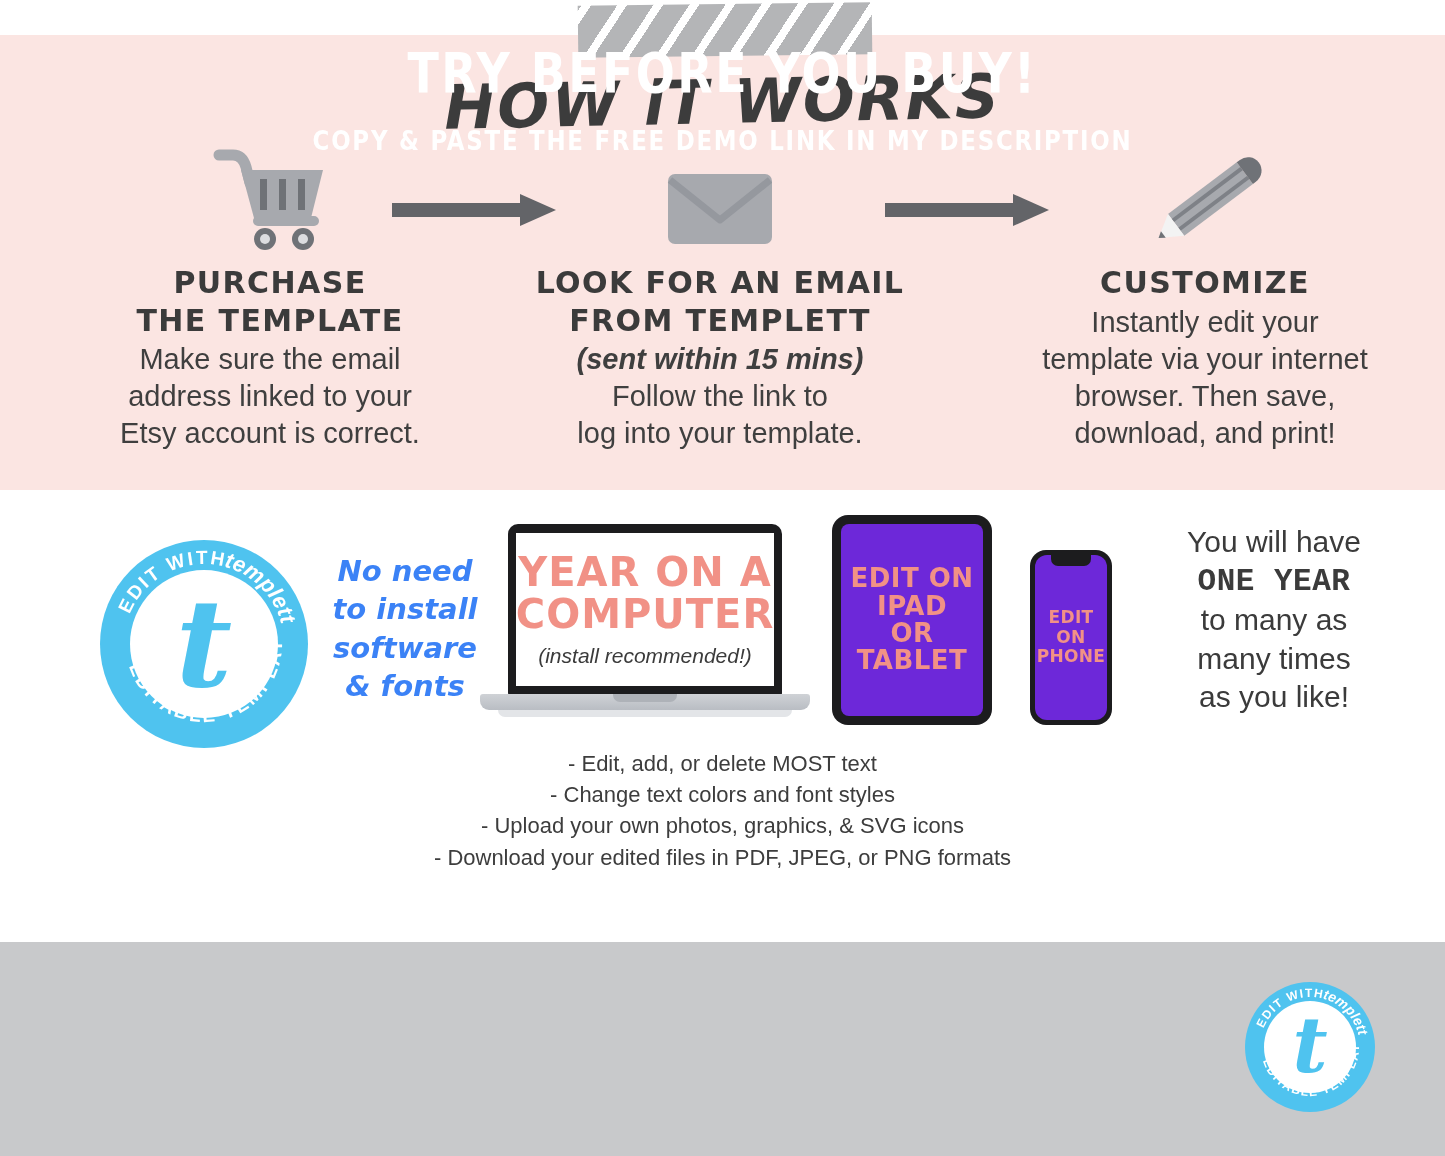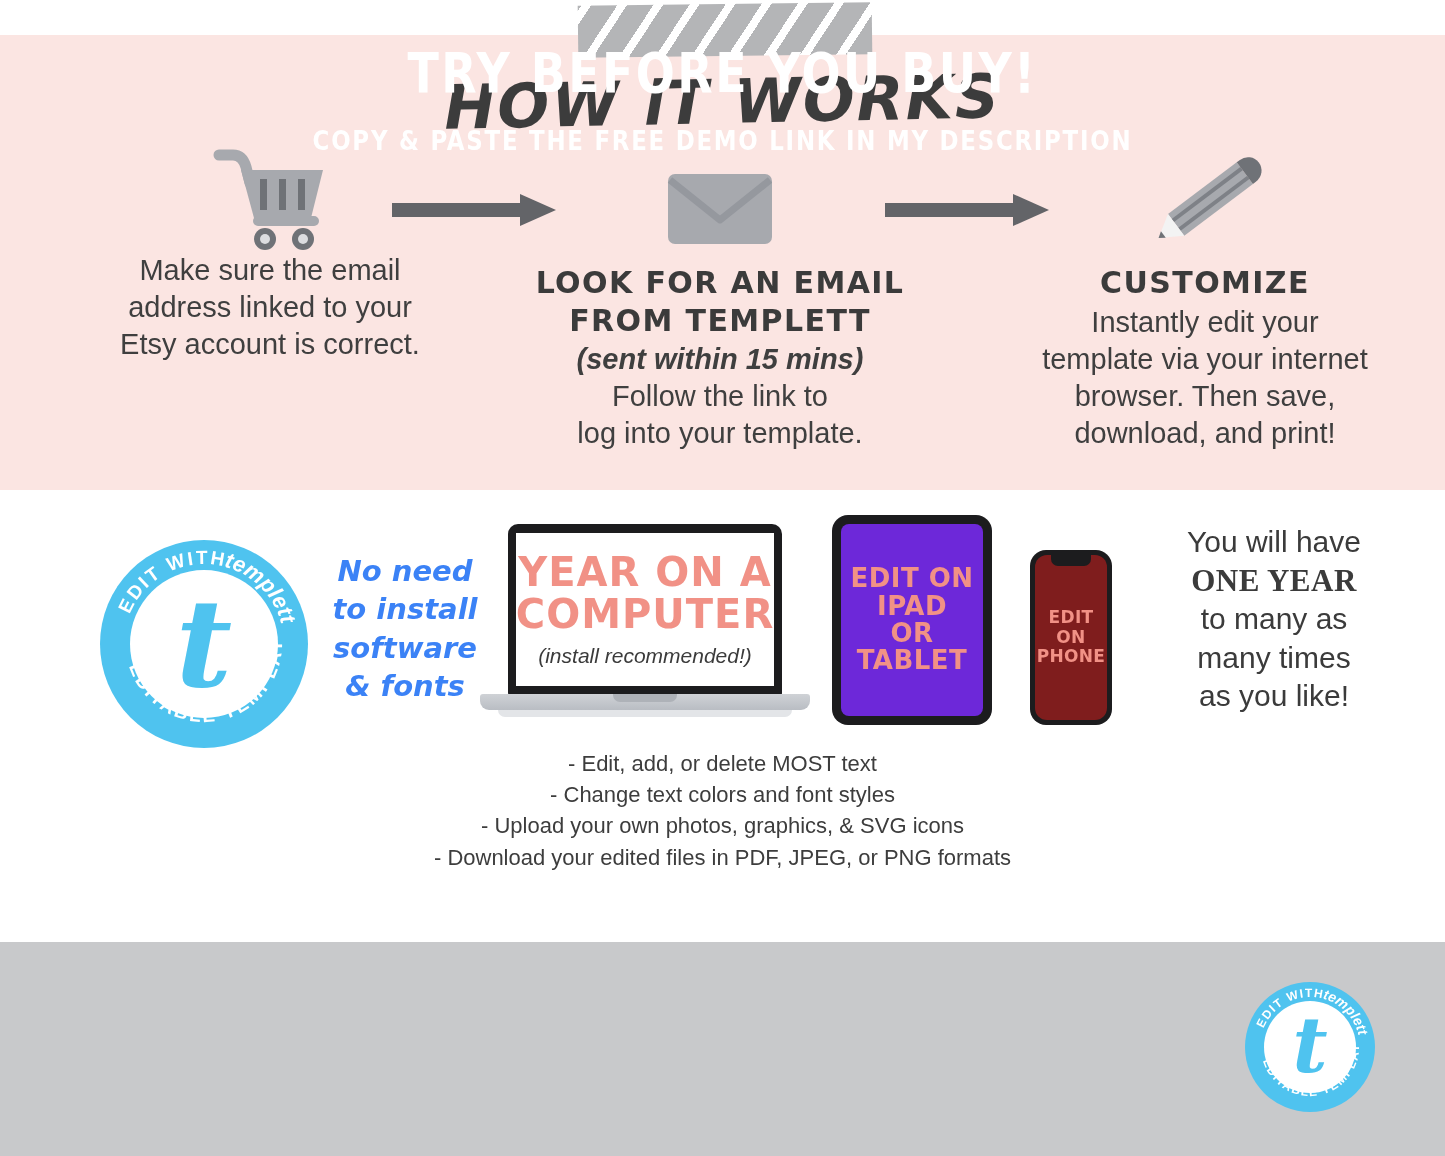--- a/index.html
+++ b/index.html
@@ -146,35 +146,35 @@
   }
   .tablet .dev-head { font-size:26px; letter-spacing:0.5px; }
 
   
   .phone { position:absolute; left:1030px; top:550px; width:82px; height:175px; }
   .phone .frame {
     width:100%; height:100%; background:#1c1c1e; border-radius:16px; padding:5px;
     position:relative;
   }
   .phone .screen {
-    width:100%; height:100%; background:#7f1d1d; border-radius:12px;
+    width:100%; height:100%; background:#6d28d9; border-radius:12px;
     display:flex; align-items:center; justify-content:center;
   }
   .phone .notch {
     position:absolute; left:50%; transform:translateX(-50%); top:5px;
     width:40px; height:11px; background:#1c1c1e; border-radius:0 0 7px 7px; z-index:3;
   }
   .phone .dev-head { font-size:17px; letter-spacing:0.3px; line-height:1.15; }
 
   .one-year {
     position:absolute; left:1118px; top:523px; width:312px;
     text-align:center; font-size:30px; line-height:1.27; color:#3b3b3b;
   }
   .one-year .strong {
-    font-family:Liberation Serif, serif; font-weight:bold; font-size:31px; letter-spacing:0.5px;
+    font-family:Liberation Mono, monospace; font-weight:bold; font-size:31px; letter-spacing:0.5px;
   }
 
   .features {
     position:absolute; left:0; top:748px; width:1445px; text-align:center;
   }
   .features div {
     font-size:22px; line-height:1.42; color:#3d3d3d;
     font-family:"Liberation Sans", sans-serif;
   }
 
@@ -219,20 +219,24 @@
           <rect x="49" y="33" width="7" height="31" fill="#6f7277"></rect>
           <rect x="68" y="33" width="7" height="31" fill="#6f7277"></rect>
           <rect x="87" y="33" width="7" height="31" fill="#6f7277"></rect>
           <rect x="42" y="70" width="66" height="10" rx="5" fill="#a7a9ae"></rect>
           <circle cx="54" cy="93" r="11" fill="#6f7277"></circle>
             <circle cx="54" cy="93" r="5" fill="#dcdde0"></circle>
           <circle cx="92" cy="93" r="11" fill="#6f7277"></circle>
             <circle cx="92" cy="93" r="5" fill="#dcdde0"></circle>
         </svg>
       </div>
+      <div class="step-head">
+        <span>PURCHASE</span><br>
+        <span>THE TEMPLATE</span>
+      </div>
       <div class="step-body">
         <span>Make sure the email</span><br>
         <span>address linked to your</span><br>
         <span>Etsy account is correct.</span>
       </div>
     </div>
 
     <div class="step step-2">
       <div class="icon-wrap">
         <svg width="108" height="82" viewBox="0 0 108 82">

